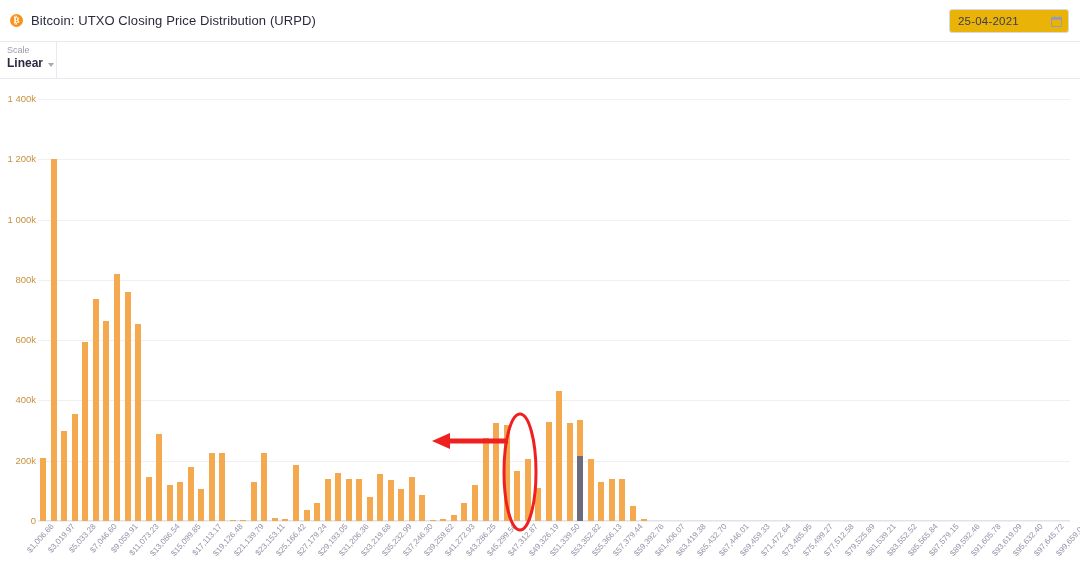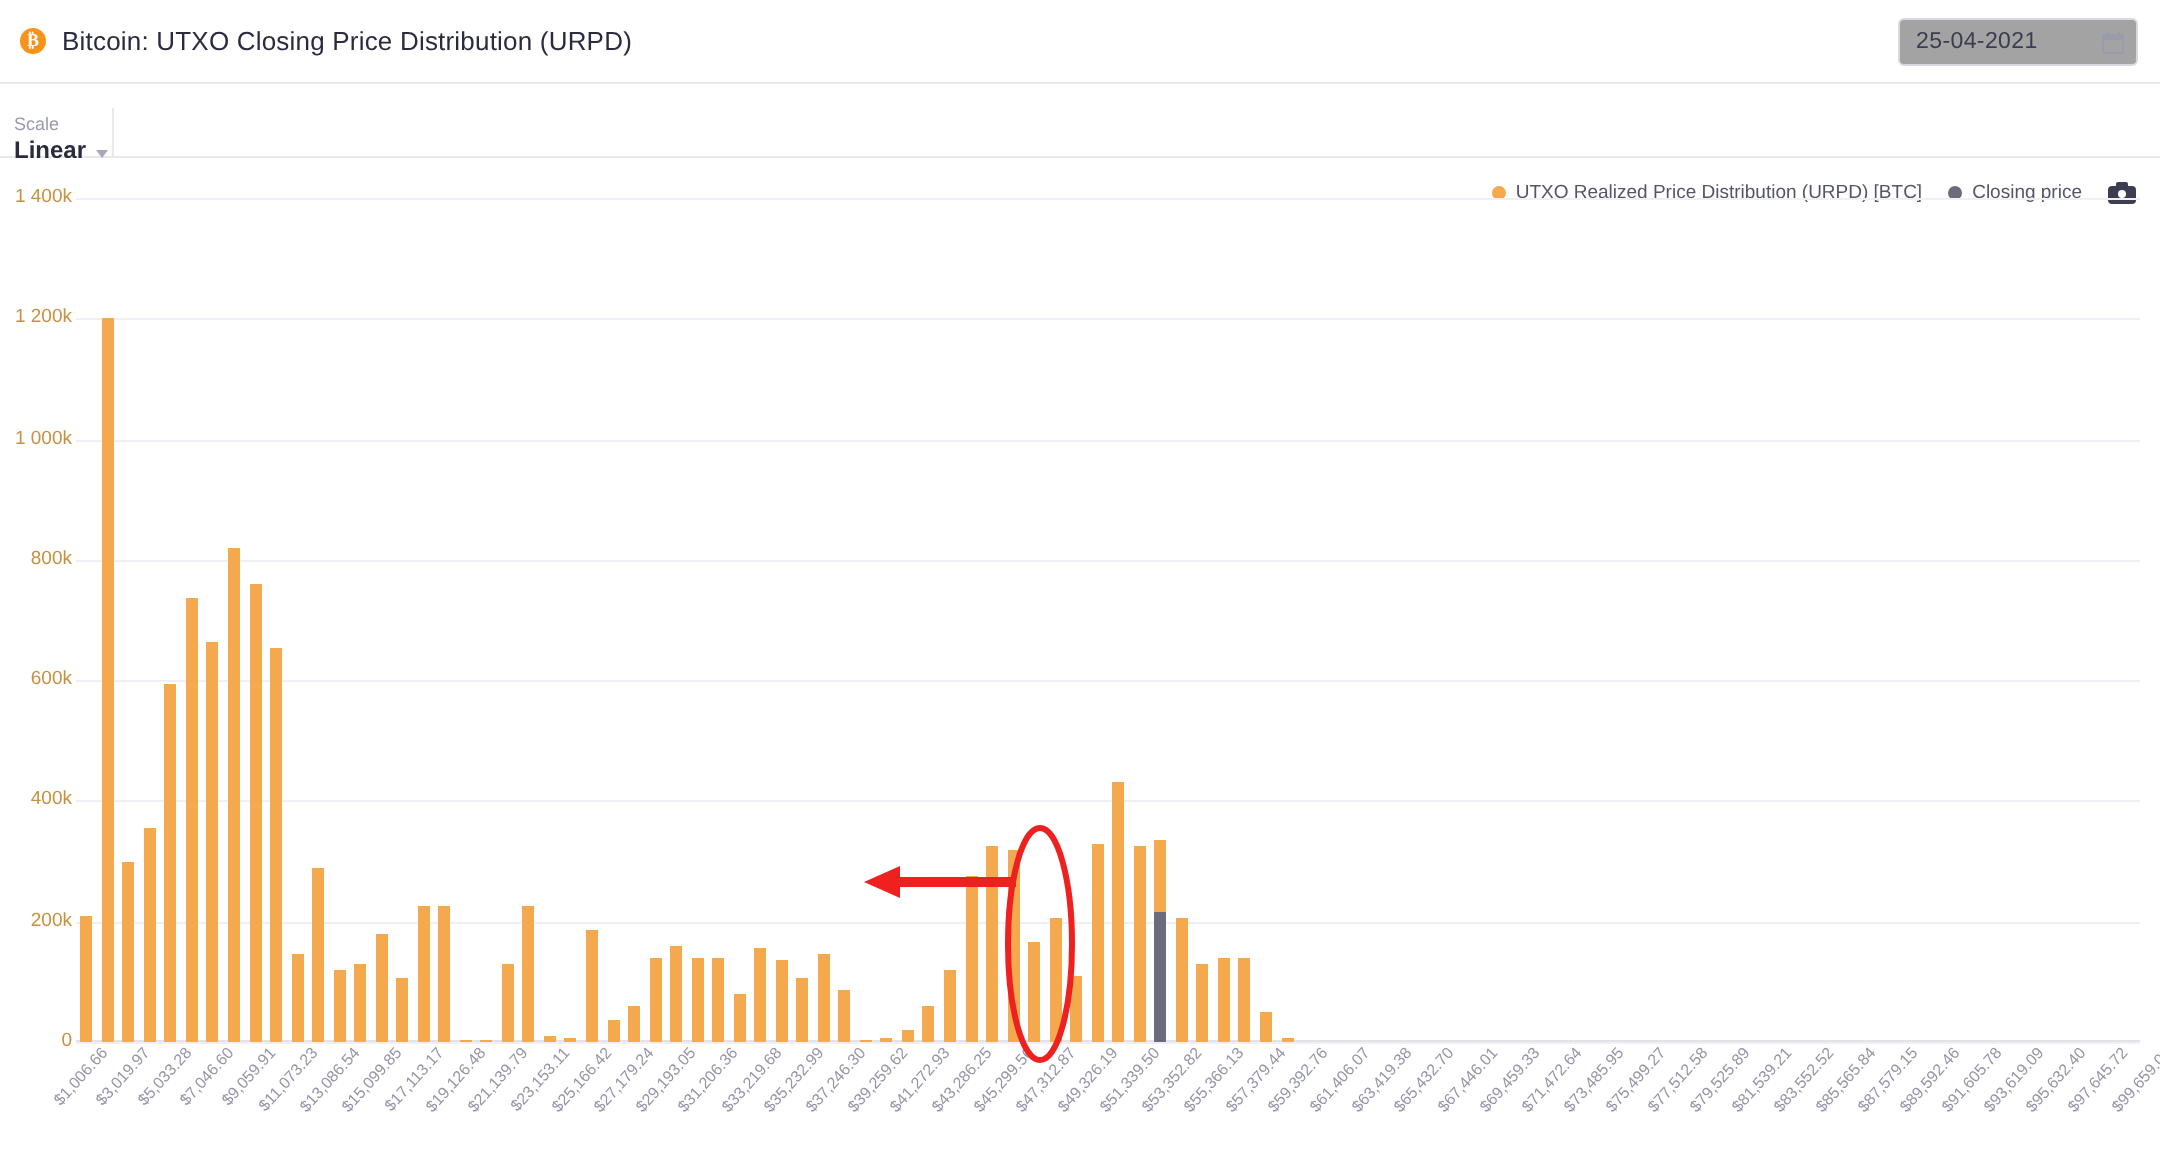--- a/index.html
+++ b/index.html
@@ -25,21 +25,21 @@
     font-size:9px; line-height:13px; text-align:center;
     font-family:"Liberation Serif", serif; font-weight:bold;
   }
   .chart-title {
     font-size:13px; color:#2b2b40; letter-spacing:0.1px;
   }
   .date-picker {
     position:absolute; right:11px; top:9px;
     width:120px; height:24px;
     border:1px solid #d8d8e0; border-radius:3px;
-    background:#a3a3a3;
+    background:#eab308;
     display:flex; align-items:center; justify-content:space-between;
     padding:0 6px 0 8px;
   }
   .date-text { font-size:11.5px; color:#3c3c50; letter-spacing:.2px; }
   .cal-icon { width:11px; height:11px; position:relative; }
   .cal-icon .body {
     position:absolute; left:0; top:1.5px; width:11px; height:9.5px;
     border:1px solid #9b9bb0; border-radius:1px;
   }
   .cal-icon .bar {
@@ -53,21 +53,20 @@
 
   
   .toolbar {
     position:absolute; left:0; top:42px; width:1080px; height:37px;
     border-bottom:1px solid #e8e8ee; background:#fff;
   }
   .scale-box {
     position:absolute; left:0; top:0; width:57px; height:37px;
     border-right:1px solid #e8e8ee;
     padding:3px 0 0 7px;
-    margin-top:12px;
   }
   .scale-label { font-size:9px; color:#9a9aae; line-height:11px; }
   .scale-value-row { display:flex; align-items:center; gap:5px;font-weight:bold; }
   .scale-value { font-size:12px; color:#2b2b40; line-height:15px; }
   .chev {
     width:0;height:0;border-left:3.5px solid transparent;
     border-right:3.5px solid transparent;border-top:4px solid #a8a8ba;
     margin-top:2px;
   }
 
@@ -135,35 +134,20 @@
       <div class="scale-label">Scale</div>
       <div class="scale-value-row">
         <span class="scale-value">Linear</span>
         <span class="chev"></span>
       </div>
     </div>
   </div>
 
   <div class="chart-area">
 
-    <div class="legend">
-      <div class="legend-item">
-        <span class="legend-dot" id="dot-series" style="background: rgb(245, 169, 78);"></span>
-        <span class="legend-text">UTXO Realized Price Distribution (URPD) [BTC]</span>
-      </div>
-      <div class="legend-item">
-        <span class="legend-dot" id="dot-price" style="background: rgb(107, 107, 123);"></span>
-        <span class="legend-text">Closing price</span>
-      </div>
-      <span class="cam-icon">
-        <span class="cb"></span>
-          <span class="ct"></span>
-          <span class="cl"></span>
-      </span>
-    </div>
 
     <div class="plot" id="plot">
       <div class="axis-base"></div>
     <div class="gridline" style="top: 422px;"></div>
         <div class="ylabel" style="top: 416px;">0</div>
         <div class="gridline" style="top: 361.714px;"></div>
         <div class="ylabel" style="top: 355.714px;">200k</div>
         <div class="gridline" style="top: 301.429px;"></div>
         <div class="ylabel" style="top: 295.429px;">400k</div>
         <div class="gridline" style="top: 241.143px;"></div>

